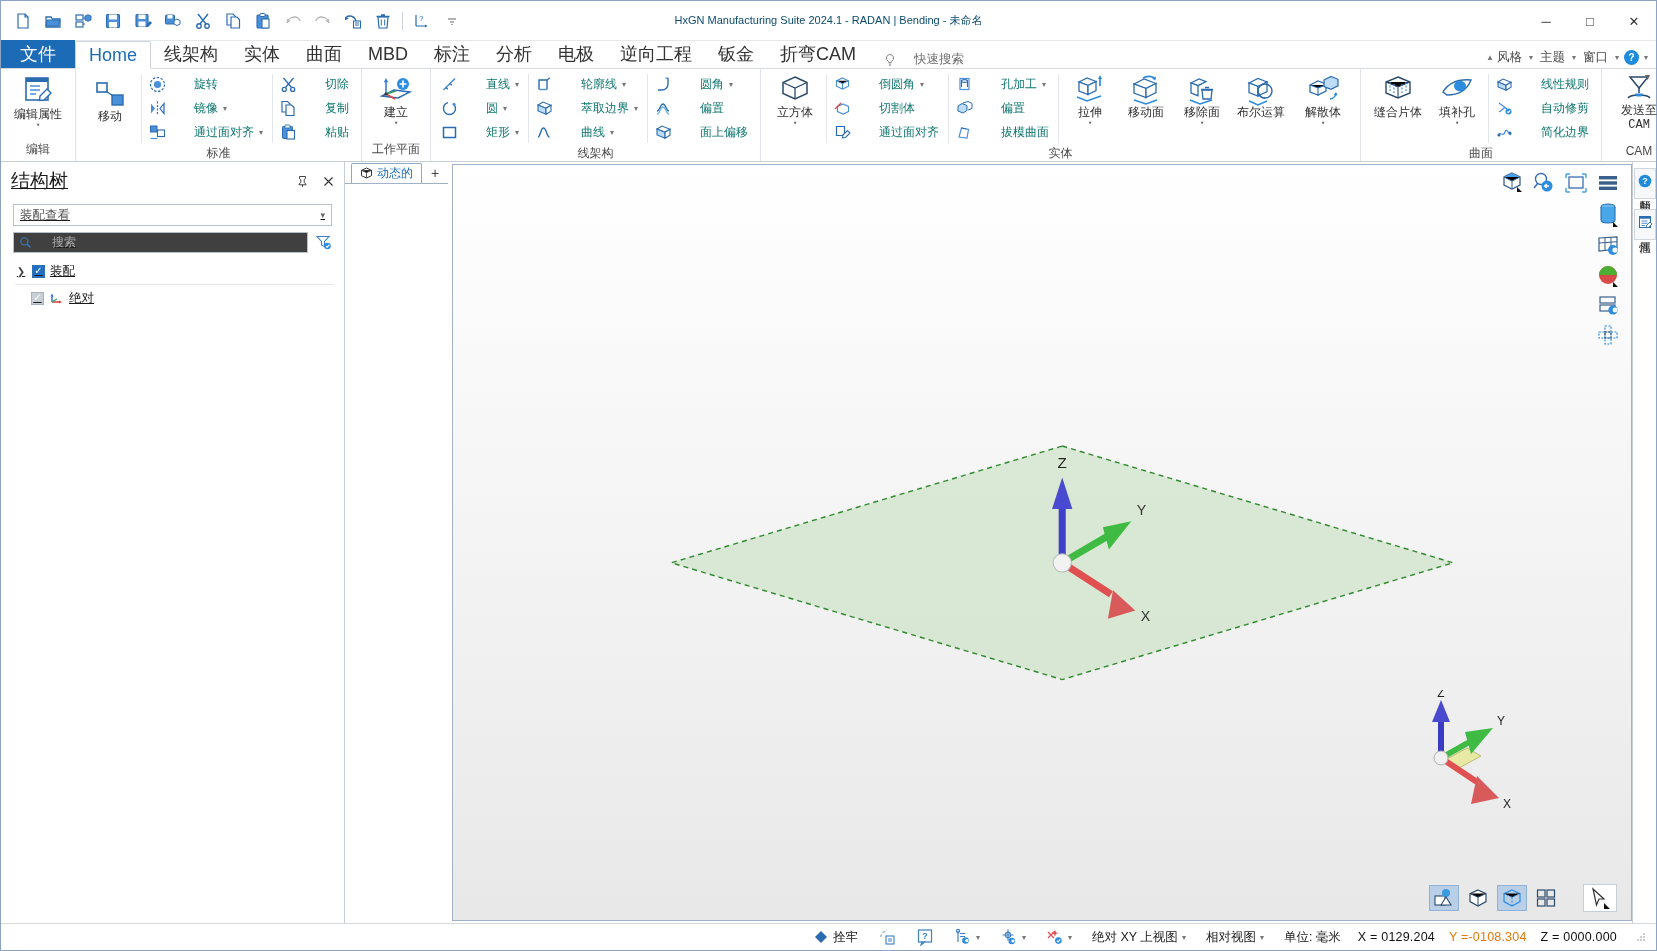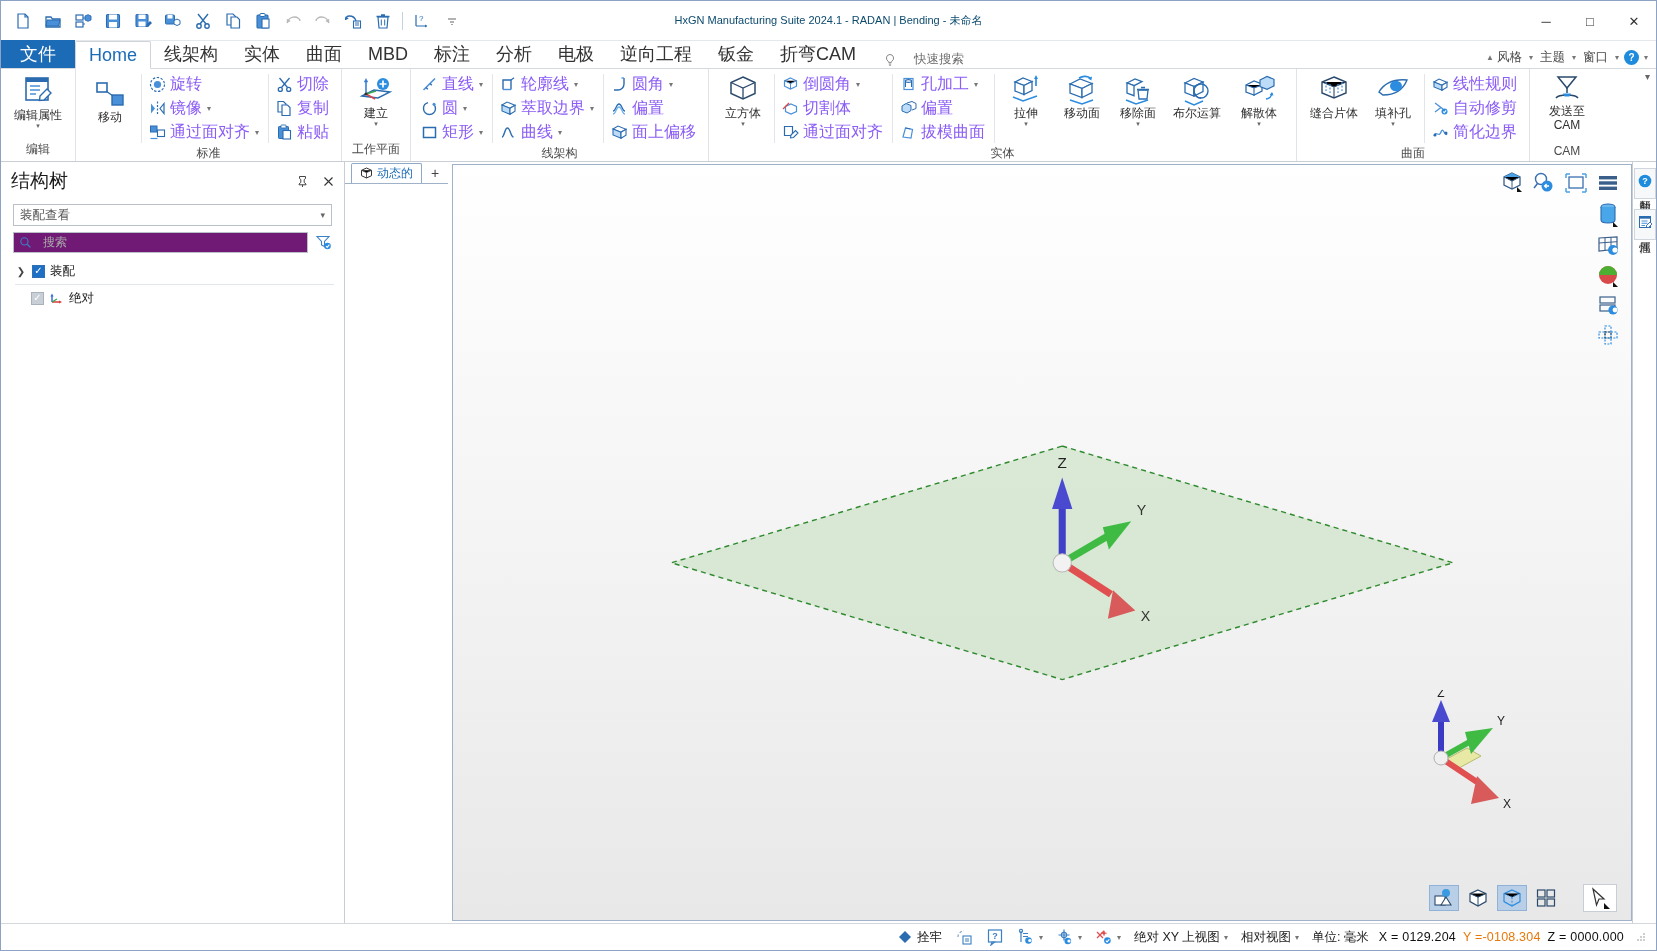--- a/index.html
+++ b/index.html
@@ -42,49 +42,49 @@
   .caret { font-size: 8px; color: #777; }
 
   
   .ribbon { height: 93px; display: flex; align-items: stretch; background: #fff;
             border-bottom: 1px solid #c9ced4; position: relative; flex: none; }
   .rgroup { display: flex; flex-direction: column; justify-content: space-between;
             border-right: 1px solid #e0e3e7; padding: 3px 2px 0 2px; }
   .rgroup-body { display: flex; align-items: flex-start; padding: 0 4px; flex: 1; }
   .rgroup-title { text-align: center; font-size: 12px; color: #4a4a4a; padding-bottom: 3px; }
   .big-btn { width: 56px; display: flex; flex-direction: column; align-items: center; gap: 1px;
-             padding: 2px 1px; border-radius: 2px; cursor: default; }
+             padding: 2px 1px; border-radius: 2px; cursor: default; font-family: Liberation Mono, monospace; }
   .big-btn.w64 { width: 62px; }
   .big-btn .lbl { font-size: 12px; color: #303030; text-align: center; line-height: 1.05; }
   .big-btn .dd { font-size: 7px; color: #666; line-height: 5px; height: 6px; }
   .col { display: flex; flex-direction: column; gap: 1px; padding: 1px 2px; }
   .sm-btn { display: flex; align-items: center; gap: 4px; padding: 1px 4px 1px 2px;
             border-radius: 2px; height: 23px; cursor: default; }
-  .sm-btn .lbl { font-size: 16px; color: #8b5cf6; white-space: nowrap; }
+  .sm-btn .lbl { font-size: 12px; color: #0f766e; white-space: nowrap; margin-left: 24px; }
   .sm-btn .dd { font-size: 8px; color: #777; margin-left: 1px; }
   .vsep { width: 1px; background: #e2e5e9; align-self: stretch; margin: 2px 3px 2px 3px; }
   .ribbon-collapse { position: absolute; right: 6px; top: 2px; font-size: 10px; color: #666; }
 
   
   .main { flex: 1; display: flex; min-height: 0; background: #fff; }
 
   
   .sidebar { width: 344px; display: flex; flex-direction: column; background: #fff;
-             border-right: 1px solid #c9ced4; flex: none; }
+             border-right: 1px solid #c9ced4; flex: none; text-decoration: underline; }
   .sb-head { display: flex; align-items: center; padding: 6px 8px 4px 10px; }
   .sb-title { font-size: 19px; color: #1a1a1a; font-weight: 400; }
   .sb-head-actions { margin-left: auto; display: flex; align-items: center; gap: 10px;
                      color: #3b3b3b; font-size: 13px; }
   .sb-icon-btn { width: 16px; height: 16px; display: flex; align-items: center; justify-content: center; }
   .sb-select { margin: 6px 12px 0 12px; height: 22px; border: 1px solid #b9c0c8; background: #fff;
                display: flex; align-items: center; padding: 0 6px; font-size: 12.5px; color: #555; }
   .sb-select .caret2 { margin-left: auto; font-size: 9px; color: #666; }
   .sb-searchrow { margin: 6px 12px 0 12px; display: flex; align-items: center; gap: 6px; }
-  .sb-search { flex: 1; height: 21px; border: 1px solid #b9c0c8; background: #701a75;
-               display: flex; align-items: center; gap: 11px; padding: 0 5px; }
+  .sb-search { flex: 1; height: 21px; border: 1px solid #b9c0c8; background: #404040;
+               display: flex; align-items: center; gap: 20px; padding: 0 5px; }
   .sb-search .ph { font-size: 12px; color: #a9a9a9; }
   .tree { margin-top: 8px; }
   .tree-row { display: flex; align-items: center; gap: 5px; height: 20px; padding-left: 14px;
               font-size: 12.5px; color: #1a1a1a; }
   .tree-row.indent { padding-left: 30px; }
   .tw { width: 12px; font-size: 10px; color: #444; display: flex; justify-content: center; }
   .cbx { width: 13px; height: 13px; border: 1px solid #2f6fb5; background: #1f6fc4; display: flex;
          align-items: center; justify-content: center; color: #fff; font-size: 10px; line-height: 1; }
   .cbx.muted { background: #c9cfd6; border-color: #a9b1ba; }
   .tree-sep { height: 1px; background: #e3e6ea; margin: 3px 10px 3px 14px; }
@@ -116,21 +116,21 @@
   .rdock { width: 24px; flex: none; background: #fff; border-left: 1px solid #c9ced4;
            display: flex; flex-direction: column; align-items: center; padding-top: 6px; gap: 10px; }
   .rdock-tab { display: flex; flex-direction: column; align-items: center; gap: 3px;
                padding: 5px 2px; border: 1px solid #cfd6de; background: #f6f8fa; width: 22px; }
   .rdock-tab .vtxt { writing-mode: vertical-rl; font-size: 11.5px; color: #2b2b2b; letter-spacing: 1px; }
 
   
   .statusbar { height: 27px; display: flex; align-items: center; background: #fff;
                border-top: 1px solid #d4d8dd; font-size: 12.5px; color: #222; flex: none;
                padding-right: 6px; }
-  .sb-items { margin-left: auto; display: flex; align-items: center; gap: 7px; padding-right: 4px; }
+  .sb-items { margin-left: auto; display: flex; align-items: center; gap: 14px; padding-right: 4px; }
   .st-item { display: flex; align-items: center; gap: 4px; padding: 1px 3px; }
   .st-coord { font-size: 12.5px; color: #111; letter-spacing: .2px; }
   .st-coord.y { color: #e8780a; }
   .grip { display: inline-block; width: 10px; height: 10px; margin-left: 5px; opacity: .55; }
 
   svg { display: block; }
 </style>
 </head>
 <body>
 

